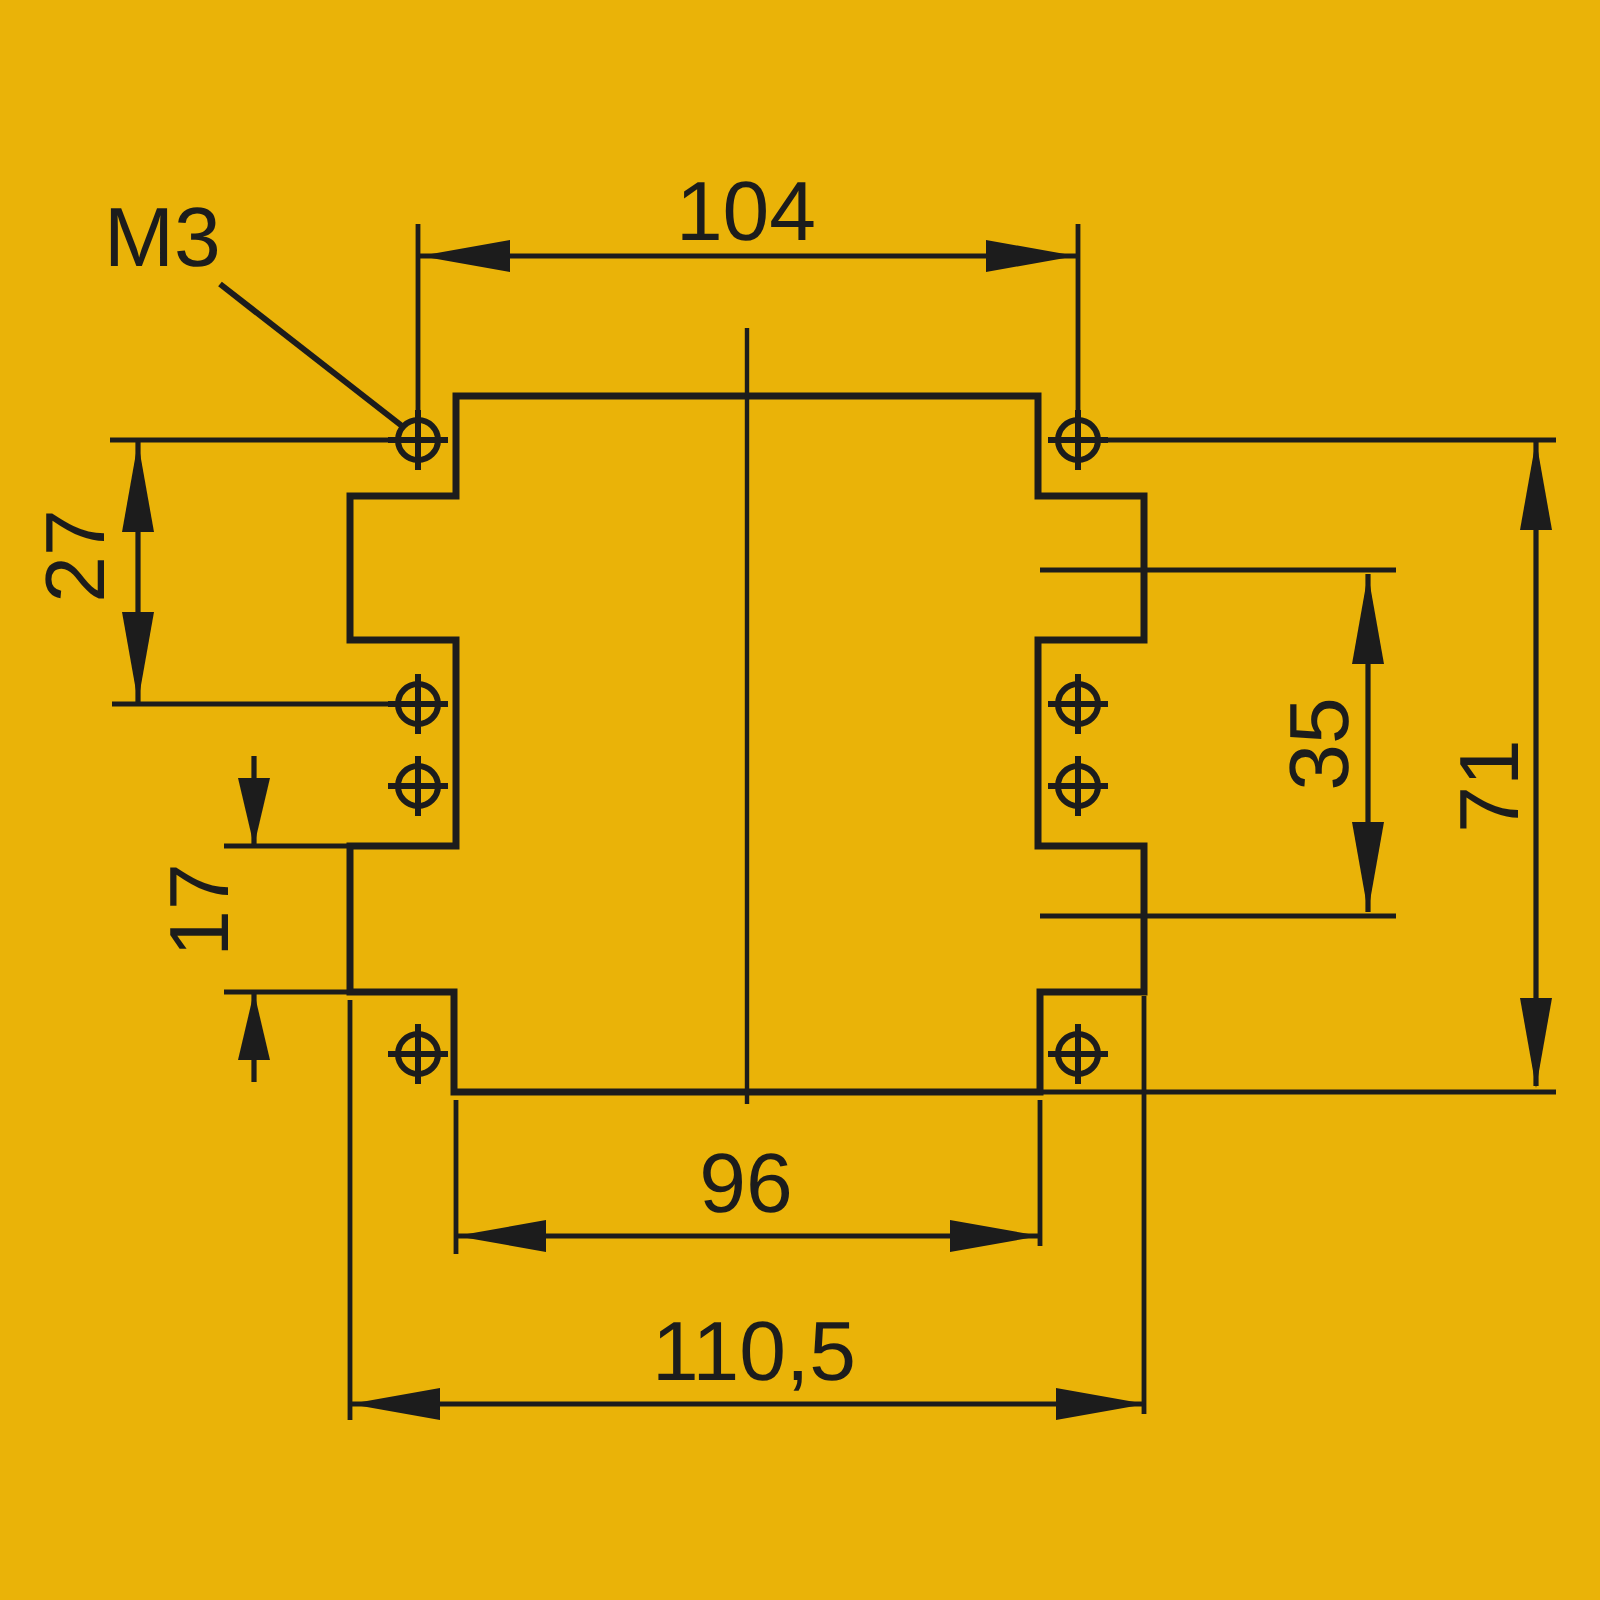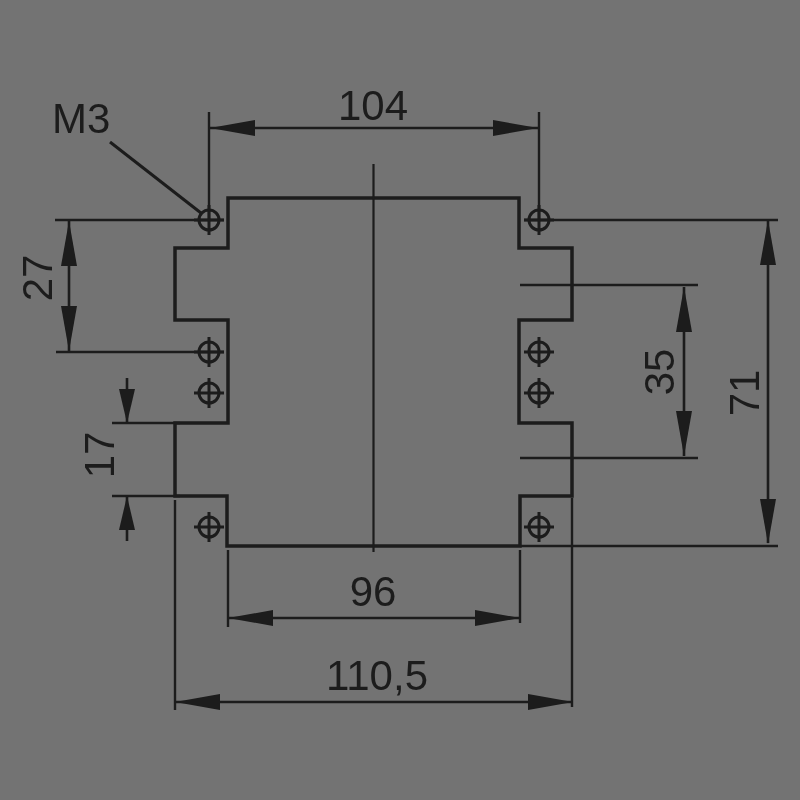--- a/index.html
+++ b/index.html
@@ -1,16 +1,16 @@
 <!DOCTYPE html>
 <html><head>
 <meta charset="utf-8">
 <style>
   html,body{margin:0;padding:0;background:#ffffff;}
-  .stage{width:800px;height:800px;background:#737373;position:relative;}
+  .stage{width:800px;height:800px;background:#eab308;position:relative;}
   svg{display:block;}
   .outline{stroke:#1c1c1c;stroke-width:3.5;fill:none;stroke-linejoin:miter;}
   .dimline{stroke:#1c1c1c;stroke-width:2.6;fill:none;}
   .extline{stroke:#1c1c1c;stroke-width:2.4;fill:none;}
   .centerline{stroke:#1c1c1c;stroke-width:2.2;fill:none;}
   .leader{stroke:#1c1c1c;stroke-width:3;fill:none;}
   .arrow{fill:#1c1c1c;stroke:none;}
   .holecirc{stroke:#1c1c1c;stroke-width:3;fill:none;}
   .holecross{stroke:#1c1c1c;stroke-width:3;fill:none;}
   text{font-family:"Liberation Sans","DejaVu Sans",sans-serif;font-size:42px;fill:#1c1c1c;}

